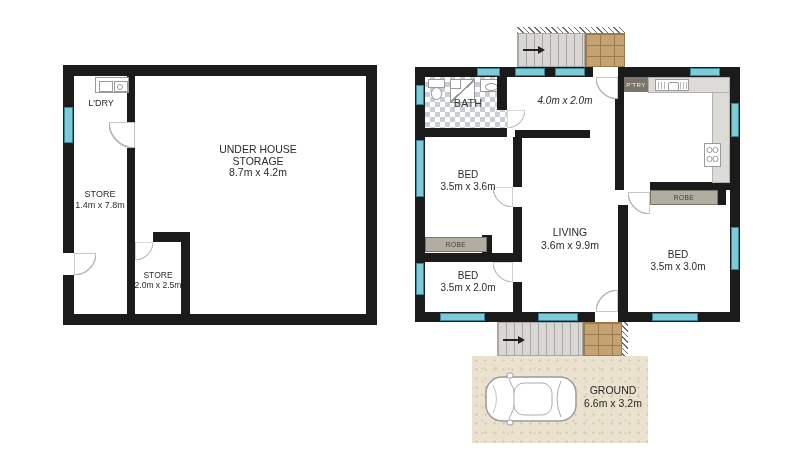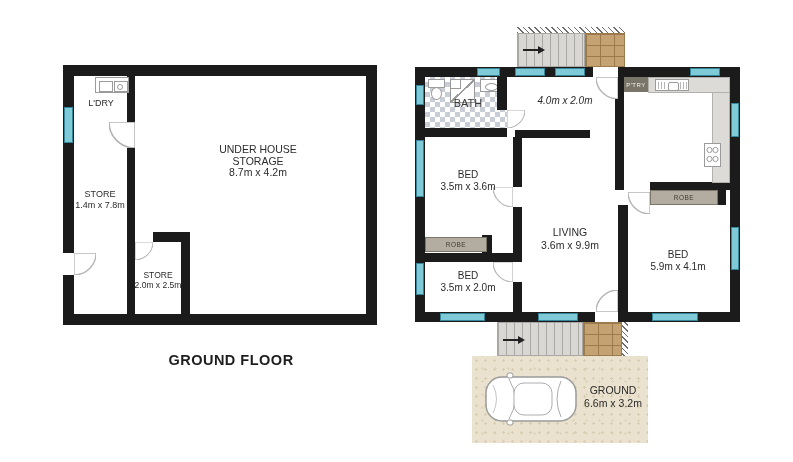--- a/index.html
+++ b/index.html
@@ -80,23 +80,20 @@
       <div>UNDER HOUSE</div>
       <div>STORAGE</div>
       <div>8.7m x 4.2m</div>
     </div>
     <div class="lbl" style="left:95px;top:205px;font-size:8.5px;line-height:10px;">
       <div>STORE</div>
       <div>2.0m x 2.5m</div>
     </div>
   </div>
 
-  <div class="lbl" style="left:231px;top:354px;font-size:14.5px;font-weight:bold;letter-spacing:.5px;color:#1e1e1e;">
-    <div>GROUND FLOOR</div>
-  </div>
 
   <div class="plan" style="left:415px;top:67px;width:325px;height:255px;">
 
     <div class="wall" style="left:0;top:0;width:325px;height:10px;"></div>
     <div class="wall" style="left:0;top:245px;width:325px;height:10px;"></div>
     <div class="wall" style="left:0;top:0;width:10px;height:255px;"></div>
     <div class="wall" style="left:315px;top:0;width:10px;height:255px;"></div>
 
     <div class="checker abs" style="left:10px;top:10px;width:82px;height:51px;"></div>
     <div class="fixture" style="left:13px;top:12px;width:17px;height:9px;"></div>
@@ -197,21 +194,21 @@
     <div class="lbl" style="left:155px;top:112px;font-size:10.5px;line-height:12.5px;margin-top:47px;">
       <div>LIVING</div>
       <div>3.6m x 9.9m</div>
     </div>
     <div class="lbl" style="left:53px;top:203px;font-size:10px;line-height:12px;">
       <div>BED</div>
       <div>3.5m x 2.0m</div>
     </div>
     <div class="lbl" style="left:263px;top:182px;font-size:10px;line-height:12px;">
       <div>BED</div>
-      <div>5.9m x 4.1m</div>
+      <div>3.5m x 3.0m</div>
     </div>
   </div>
 
   <div class="hatch" style="left:517px;top:27px;width:108px;height:6px;"></div>
   <div class="stairs" style="left:517px;top:33px;width:68px;height:34px;"></div>
   <div class="arrow-line" style="left:523px;top:49px;width:15px;"></div>
   <div class="arrow-head" style="left:538px;top:46px;"></div>
   <div class="brick" style="left:585px;top:33px;width:40px;height:34px;"></div>
 
   <div class="stairs" style="left:497px;top:322px;width:86px;height:34px;"></div>

